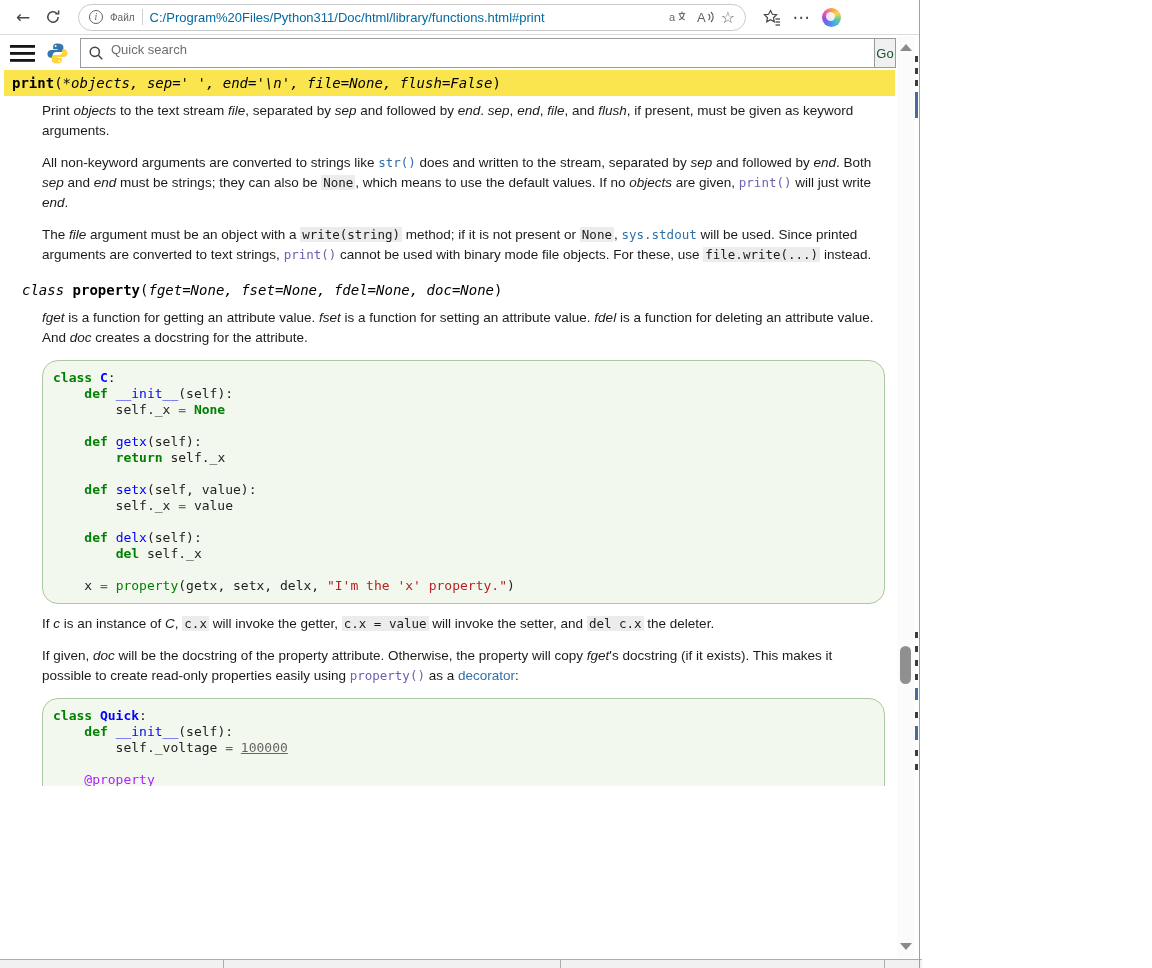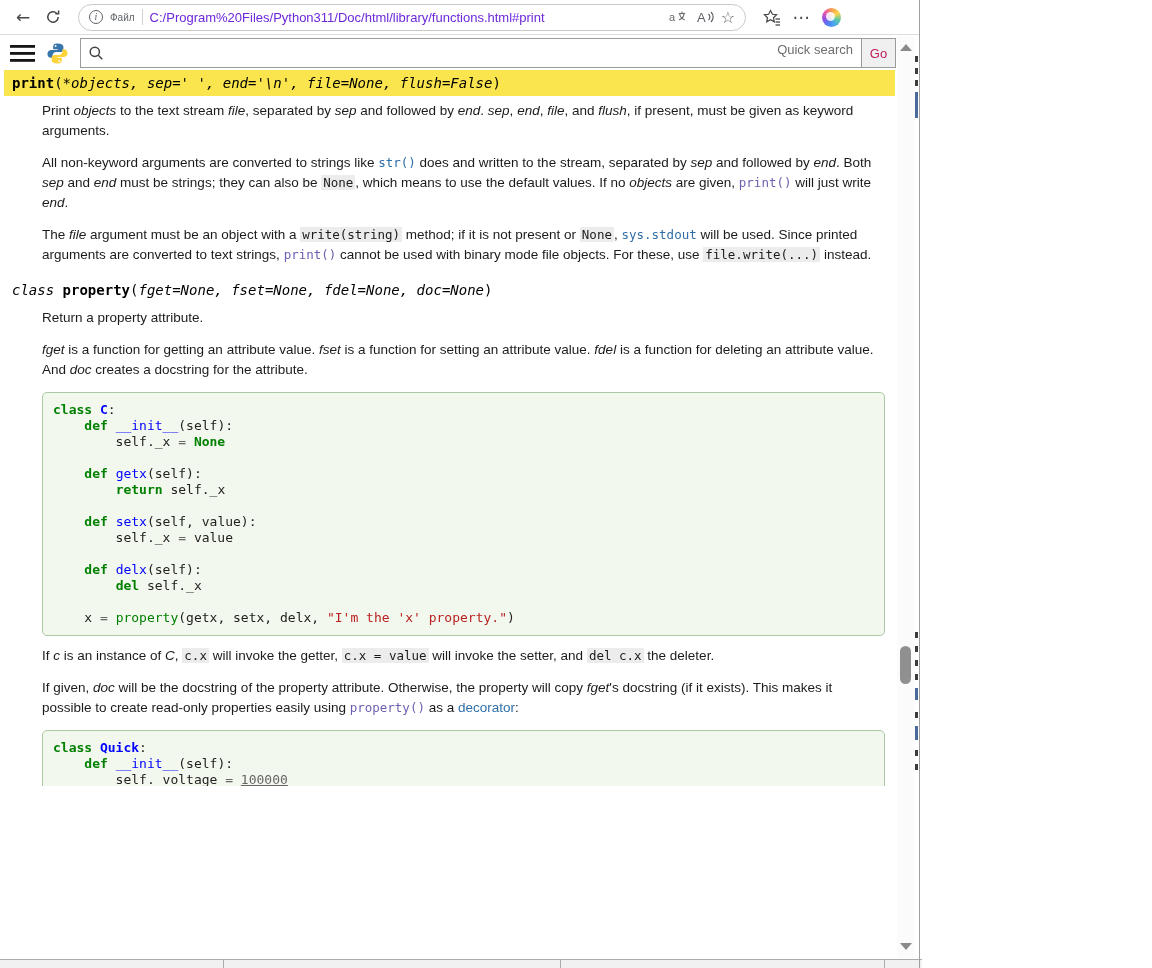--- a/index.html
+++ b/index.html
@@ -11,58 +11,58 @@
   .toolbar { position:absolute; left:0; top:0; width:920px; height:35px; background:#fff;
     border-bottom:1px solid #dcdcdc; display:flex; align-items:center; padding:0 8px; }
   .tb-btn { background:none; border:none; width:30px; height:28px; display:flex; align-items:center;
     justify-content:center; font-size:17px; color:#474747; font-family:"DejaVu Sans", sans-serif; cursor:pointer; flex:0 0 auto; }
   .addressbar { height:27px; border:1px solid #c9c9c9; border-radius:14px; background:#fff;
     display:flex; align-items:center; gap:7px; padding:0 10px; margin:0 10px; width:668px; flex:0 0 auto; }
   .info-badge { width:14px; height:14px; border:1px solid #5f6368; border-radius:50%; color:#5f6368;
     font-size:10px; line-height:12px; text-align:center; font-style:italic; font-family:"Liberation Serif", serif; flex:0 0 auto; }
   .site-label { color:#5f6368; font-size:10px; flex:0 0 auto; }
   .addr-divider { width:1px; height:16px; background:#d0d0d0; flex:0 0 auto; }
-  .url { color:#6d28d9; font-size:13px; white-space:nowrap; overflow:hidden; flex:1 1 auto; }
+  .url { color:#0369a1; font-size:13px; white-space:nowrap; overflow:hidden; flex:1 1 auto; }
   .pill-icon { color:#5f6368; font-size:15px; display:flex; align-items:center; flex:0 0 auto; }
   .copilot { width:19px; height:19px; border-radius:50%; display:inline-block;
     background:conic-gradient(from 210deg,#4e7df0,#9a4ee0,#ef5da8,#f6a14b,#ffd34d,#5ec9a0,#4aa8f0,#4e7df0); position:relative; }
   .copilot::after { content:""; position:absolute; left:4px; top:4px; width:9px; height:9px;
     border-radius:50%; background:rgba(255,255,255,.85); }
 
   
   .docheader { position:absolute; left:0; top:36px; width:920px; height:34px; background:#fff;
     display:flex; align-items:center; padding:0 24px 0 10px; gap:11px; }
   .hamburger, .pylogo { display:flex; align-items:center; flex:0 0 auto; cursor:pointer; }
   .searchwrap { position:relative; flex:1 1 auto; display:flex; height:30px; }
   .search { flex:1 1 auto; height:30px; border:1px solid #9b9b9b; border-right:none; background:#fff;
-    font-size:13px; font-family:"Liberation Sans", sans-serif; padding:0 8px 7px 30px; color:#222; outline:none;text-align:right; }
+    font-size:13px; font-family:"Liberation Sans", sans-serif; padding:0 8px 7px 30px; color:#222; outline:none; }
   .search::placeholder { color:#6d6d6d; }
   .mag { position:absolute; left:8px; top:7px; }
-  .go { width:35px; height:30px; border:1px solid #9b9b9b; background:#f0f0f0; font-size:13px;
-    color:#be185d; font-family:"Liberation Sans", sans-serif; cursor:pointer; }
+  .go { width:22px; height:30px; border:1px solid #9b9b9b; background:#f0f0f0; font-size:13px;
+    color:#14532d; font-family:"Liberation Sans", sans-serif; cursor:pointer; }
 
   
   .content { position:absolute; left:0; top:70px; width:897px; height:716px; overflow:hidden;
     color:#1b1b1b; font-size:13.5px; line-height:20px; }
   .sig { font-family:"DejaVu Sans Mono", monospace; font-size:14px; color:#000; padding:3px 8px; }
   .sig.highlight { background:var(--highlight,#FBE54E); margin:0 2px 4px 4px; }
-  .sig.plain { margin-top:10px; padding-left:12px; }
+  .sig.plain { margin-top:10px; padding-left:22px; }
   .sg-sn { font-weight:bold; }
   .sg-sp { font-style:italic; }
   .sg-spre { font-style:italic; }
   .dd { margin:5px 12px 0 42px; }
   .dd p { margin:0 0 12px 0; }
   .sg-p {}
   .sg-i { font-style:italic; }
   .sg-c { font-family:"DejaVu Sans Mono", monospace; font-size:12.5px; background:var(--inlinebg,#ECECEC); padding:0 2px; }
   .sg-cl { font-family:"DejaVu Sans Mono", monospace; font-size:12.5px; color:var(--link,#2F6FA8); cursor:pointer; }
   .sg-clv { font-family:"DejaVu Sans Mono", monospace; font-size:12.5px; color:var(--visited,#6F5FB0); cursor:pointer; }
   .sg-a { color:var(--link,#2F6FA8); cursor:pointer; }
   pre { font-family:"DejaVu Sans Mono", monospace; font-size:13px; line-height:16px; color:#222;
-    background:var(--codebg,#F3F8EE); border:1px solid var(--codeborder,#ABC8A4); border-radius:5px;
+    background:var(--codebg,#F3F8EE); border:1px solid var(--codeborder,#ABC8A4); border-radius:16px;
     padding:9px 10px; margin:12px 0 10px 0; white-space:pre; overflow:hidden; }
   .sg-k  { color:var(--kw,#008000); font-weight:bold; }
   .sg-nc { color:var(--nm,#0000FF); font-weight:bold; }
   .sg-nf { color:var(--nm,#0000FF); }
   .sg-kc { color:var(--kw,#008000); font-weight:bold; }
   .sg-s  { color:var(--str,#BA2121); }
   .sg-d  { color:var(--deco,#AA22FF); }
   .sg-m  { color:var(--num,#666666);text-decoration:underline; }
   .sg-o  { color:#666666; }
   .sg-nb { color:var(--kw,#008000); }
@@ -165,21 +165,20 @@
 
   <div class="content">
     <div class="sig highlight"><span class="sg-sn">print</span><span class="sg-sg">(</span><span class="sg-sp">*objects, sep=' ', end='\n', file=None, flush=False</span><span class="sg-sg">)</span></div>
     <div class="dd">
       <p><span class="sg-p">Print </span><span class="sg-i">objects</span><span class="sg-p"> to the text stream </span><span class="sg-i">file</span><span class="sg-p">, separated by </span><span class="sg-i">sep</span><span class="sg-p"> and followed by </span><span class="sg-i">end</span><span class="sg-p">. </span><span class="sg-i">sep</span><span class="sg-p">, </span><span class="sg-i">end</span><span class="sg-p">, </span><span class="sg-i">file</span><span class="sg-p">, and </span><span class="sg-i">flush</span><span class="sg-p">, if present, must be given as keyword arguments.</span></p>
       <p><span class="sg-p">All non-keyword arguments are converted to strings like </span><span class="sg-cl">str()</span><span class="sg-p"> does and written to the stream, separated by </span><span class="sg-i">sep</span><span class="sg-p"> and followed by </span><span class="sg-i">end</span><span class="sg-p">. Both </span><span class="sg-i">sep</span><span class="sg-p"> and </span><span class="sg-i">end</span><span class="sg-p"> must be strings; they can also be </span><span class="sg-c">None</span><span class="sg-p">, which means to use the default values. If no </span><span class="sg-i">objects</span><span class="sg-p"> are given, </span><span class="sg-clv">print()</span><span class="sg-p"> will just write </span><span class="sg-i">end</span><span class="sg-p">.</span></p>
       <p><span class="sg-p">The </span><span class="sg-i">file</span><span class="sg-p"> argument must be an object with a </span><span class="sg-c">write(string)</span><span class="sg-p"> method; if it is not present or </span><span class="sg-c">None</span><span class="sg-p">, </span><span class="sg-cl">sys.stdout</span><span class="sg-p"> will be used. Since printed arguments are converted to text strings, </span><span class="sg-clv">print()</span><span class="sg-p"> cannot be used with binary mode file objects. For these, use </span><span class="sg-c">file.write(...)</span><span class="sg-p"> instead.</span></p>
     </div>
     <div class="sig plain"><span class="sg-spre">class </span><span class="sg-sn">property</span><span class="sg-sg">(</span><span class="sg-sp">fget=None, fset=None, fdel=None, doc=None</span><span class="sg-sg">)</span></div>
     <div class="dd">
-      <p><span class="sg-p">Return a property attribute.</span></p>
       <p><span class="sg-i">fget</span><span class="sg-p"> is a function for getting an attribute value. </span><span class="sg-i">fset</span><span class="sg-p"> is a function for setting an attribute value. </span><span class="sg-i">fdel</span><span class="sg-p"> is a function for deleting an attribute value. And </span><span class="sg-i">doc</span><span class="sg-p"> creates a docstring for the attribute.</span></p>
       <pre><span class="sg-k">class</span><span class="sg-p"> </span><span class="sg-nc">C</span><span class="sg-p">:</span>
 <span class="sg-p">    </span><span class="sg-k">def</span><span class="sg-p"> </span><span class="sg-nf">__init__</span><span class="sg-p">(self):</span>
 <span class="sg-p">        self._x </span><span class="sg-o">=</span><span class="sg-p"> </span><span class="sg-kc">None</span>
 
 <span class="sg-p">    </span><span class="sg-k">def</span><span class="sg-p"> </span><span class="sg-nf">getx</span><span class="sg-p">(self):</span>
 <span class="sg-p">        </span><span class="sg-k">return</span><span class="sg-p"> self._x</span>
 
 <span class="sg-p">    </span><span class="sg-k">def</span><span class="sg-p"> </span><span class="sg-nf">setx</span><span class="sg-p">(self, value):</span>
 <span class="sg-p">        self._x </span><span class="sg-o">=</span><span class="sg-p"> value</span>

